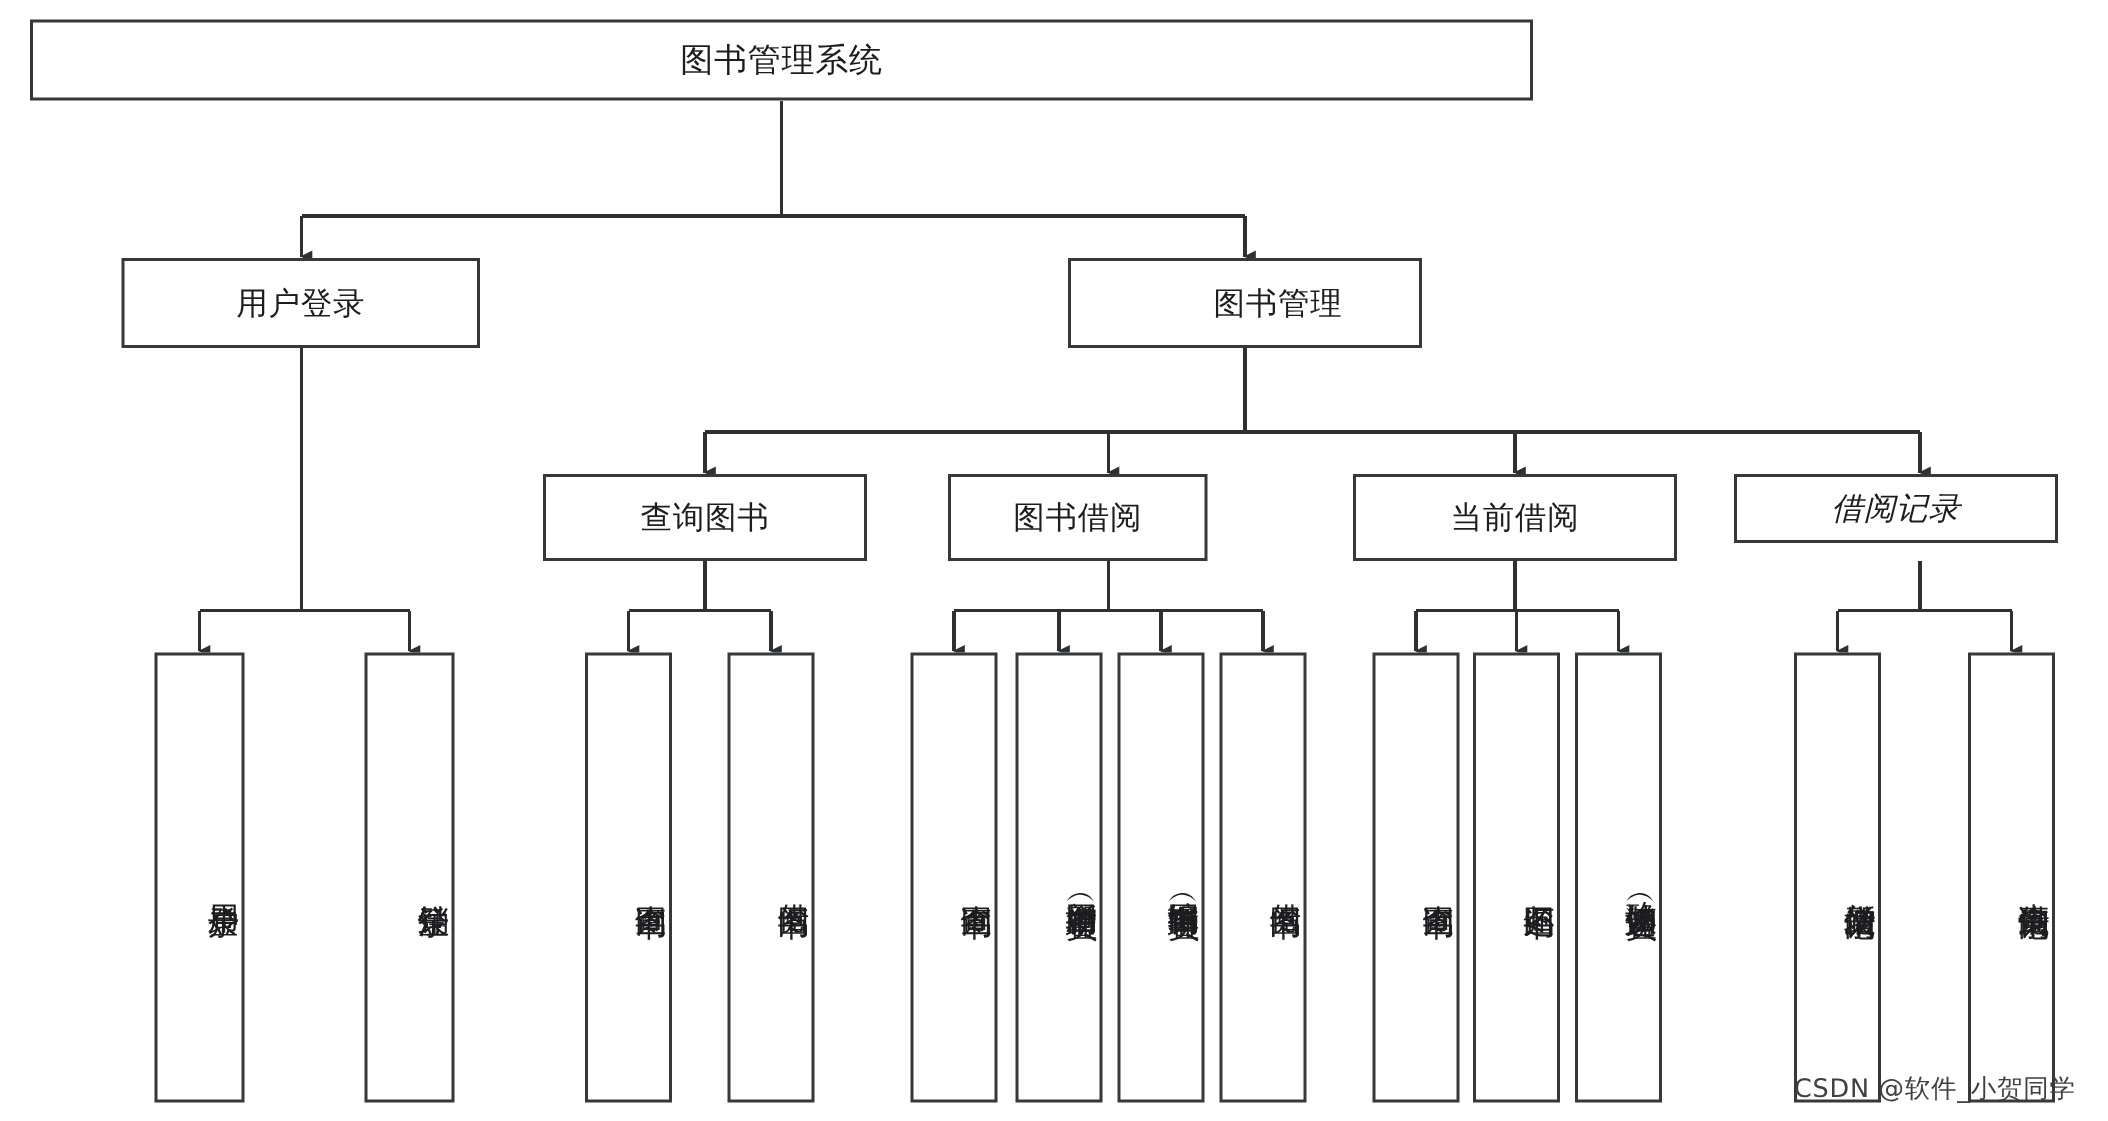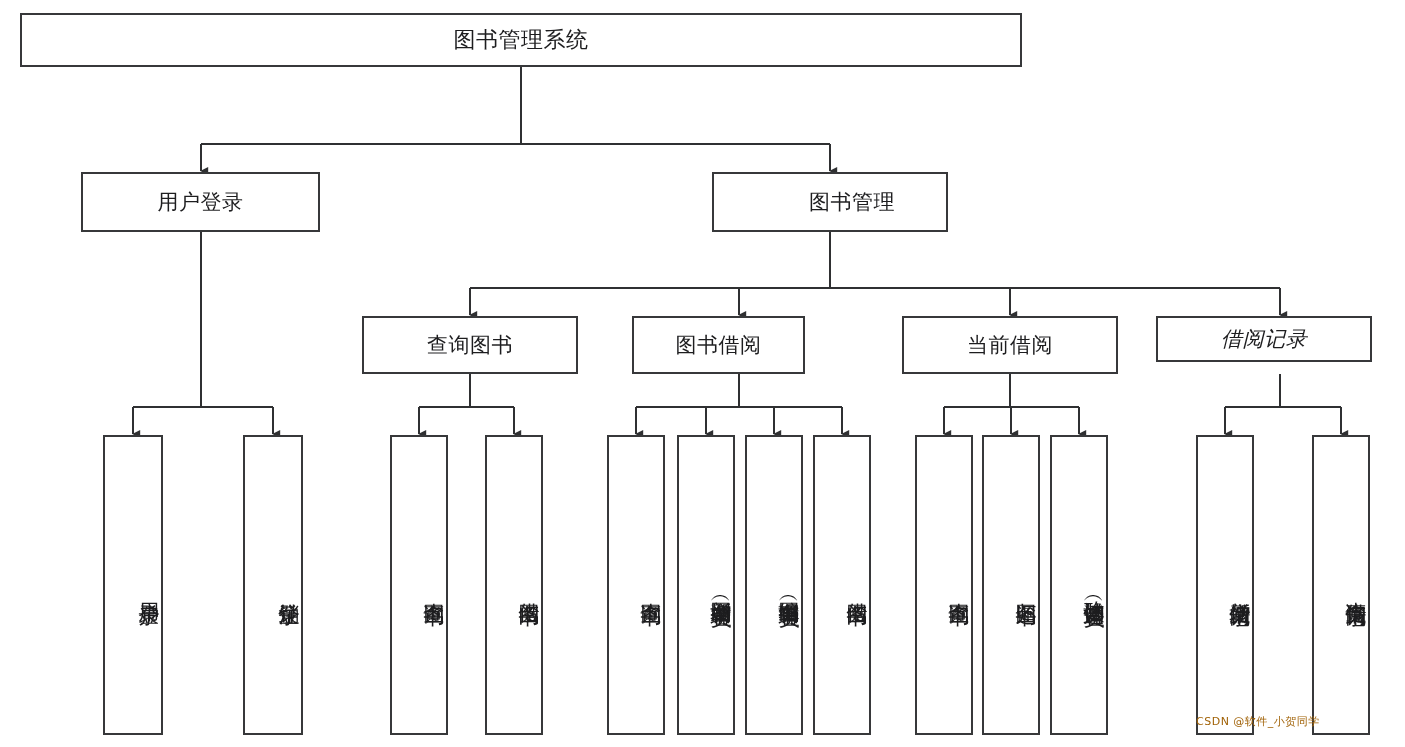--- a/index.html
+++ b/index.html
@@ -52,22 +52,22 @@
   .node.vert .vlabel {
     writing-mode: vertical-rl;
     text-orientation: upright;
     letter-spacing: 1px;
   }
   .node.root {
     font-size: 22px;
   }
   .watermark {
     position: absolute;
-    color: #a16207;
-    font-size: 11px;
+    color: #404040;
+    font-size: 17px;
     white-space: nowrap;
     letter-spacing: 0.5px;
   }
 </style>
 </head>
 <body>
 
 <div id="canvas">
   <svg id="wires" width="1405" height="747" viewBox="0 0 1405 747">
     <defs>

